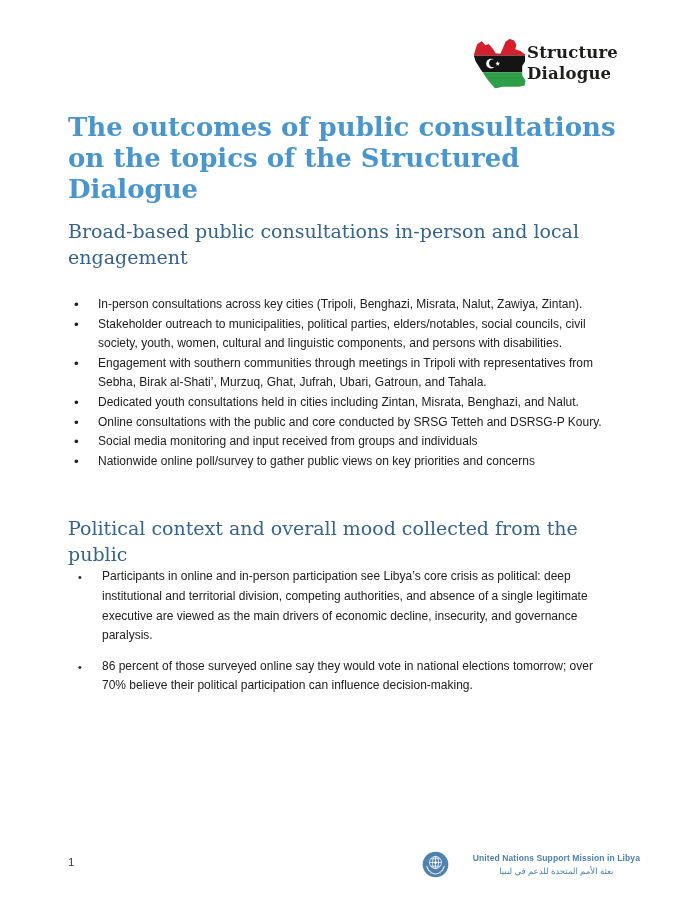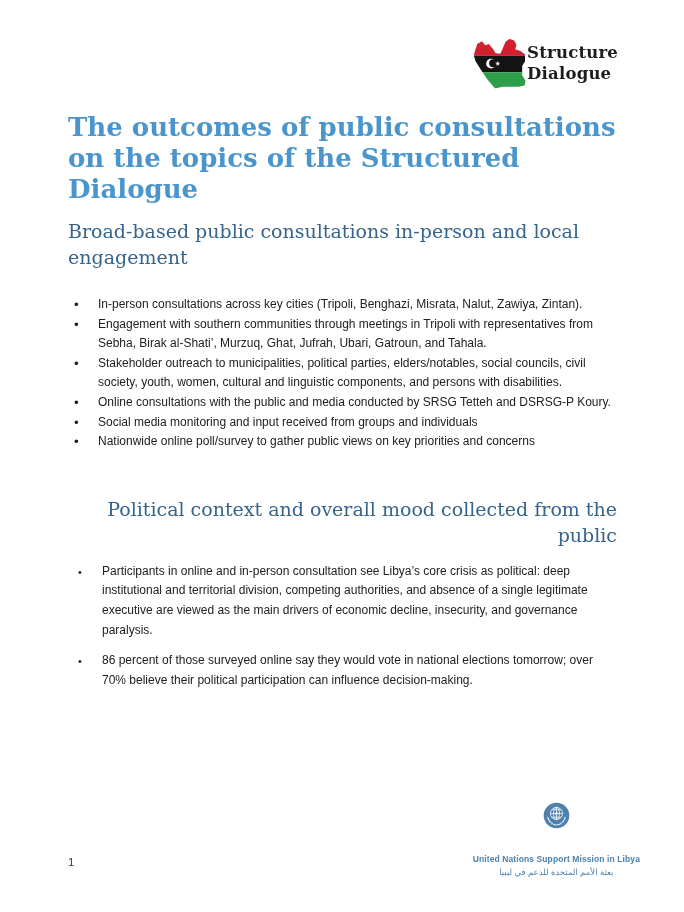--- a/index.html
+++ b/index.html
@@ -61,29 +61,29 @@
     padding-left:30px;
   }
   .bullets li::before{
     content:"•";
     position:absolute;left:6px;top:0;
     font-size:13.4px;
   }
   .section-1{margin-bottom:44px;}
   .section-2 .bullets li{padding-left:34px;margin-bottom:11px;}
   .section-2 .bullets li::before{left:10px;font-size:11px;top:1px;}
-  .section-2 .section-heading{margin-bottom:14px;text-align:right;}
+  .section-2 .section-heading{margin-bottom:0;}
   
   .page-number{
     position:absolute;left:68px;bottom:44px;
     font-size:11.5px;color:#3a3a3a;
   }
   .footer-brand{
     position:absolute;right:44px;bottom:34px;
-    display:flex;align-items:center;gap:24px;flex-direction:column;
+    display:flex;align-items:center;gap:24px;
   }
   .footer-brand .un-emblem{width:27px;height:27px;display:block;}
   .footer-brand .mission{display:flex;flex-direction:column;line-height:12px;}
   .footer-brand .mission .en{
     font-size:8.5px;font-weight:bold;color:var(--un-blue);letter-spacing:.1px;
   }
   .footer-brand .mission .ar{
     font-size:8.5px;color:var(--un-blue);direction:rtl;text-align:center;margin-top:1px;
   }
 </style>
@@ -114,32 +114,33 @@
     </div>
   </div>
 
   <div class="content">
     <h1 class="doc-title">The outcomes of public consultations on the topics of the Structured Dialogue</h1>
 
     <div class="section-1">
       <h2 class="section-heading">Broad-based public consultations in-person and local engagement</h2>
       <ul class="bullets">
           <li>In-person consultations across key cities (Tripoli, Benghazi, Misrata, Nalut, Zawiya, Zintan).</li>
+          <li>Stakeholder outreach to municipalities, political parties, elders/notables, social councils, civil society, youth, women, cultural and linguistic components, and persons with disabilities.</li>
           <li>Engagement with southern communities through meetings in Tripoli with representatives from Sebha, Birak al-Shati’, Murzuq, Ghat, Jufrah, Ubari, Gatroun, and Tahala.</li>
-          <li>Stakeholder outreach to municipalities, political parties, elders/notables, social councils, civil society, youth, women, cultural and linguistic components, and persons with disabilities.</li>
-          <li>Online consultations with the public and media conducted by SRSG Tetteh and DSRSG-P Koury.</li>
+          <li>Dedicated youth consultations held in cities including Zintan, Misrata, Benghazi, and Nalut.</li>
+          <li>Online consultations with the public and core conducted by SRSG Tetteh and DSRSG-P Koury.</li>
           <li>Social media monitoring and input received from groups and individuals</li>
           <li>Nationwide online poll/survey to gather public views on key priorities and concerns</li>
         </ul>
     </div>
 
     <div class="section-2">
       <h2 class="section-heading">Political context and overall mood collected from the public</h2>
       <ul class="bullets">
-          <li>Participants in online and in-person consultation see Libya’s core crisis as political: deep institutional and territorial division, competing authorities, and absence of a single legitimate executive are viewed as the main drivers of economic decline, insecurity, and governance paralysis.</li>
+          <li>Participants in online and in-person participation see Libya’s core crisis as political: deep institutional and territorial division, competing authorities, and absence of a single legitimate executive are viewed as the main drivers of economic decline, insecurity, and governance paralysis.</li>
           <li>86 percent of those surveyed online say they would vote in national elections tomorrow; over 70% believe their political participation can influence decision-making.</li>
         </ul>
     </div>
   </div>
 
   <div class="page-number">1</div>
 
   <div class="footer-brand">
     <svg class="un-emblem" viewBox="0 0 40 40" aria-hidden="true">
       <circle cx="20" cy="20" r="19" fill="var(--un-blue)"></circle>

